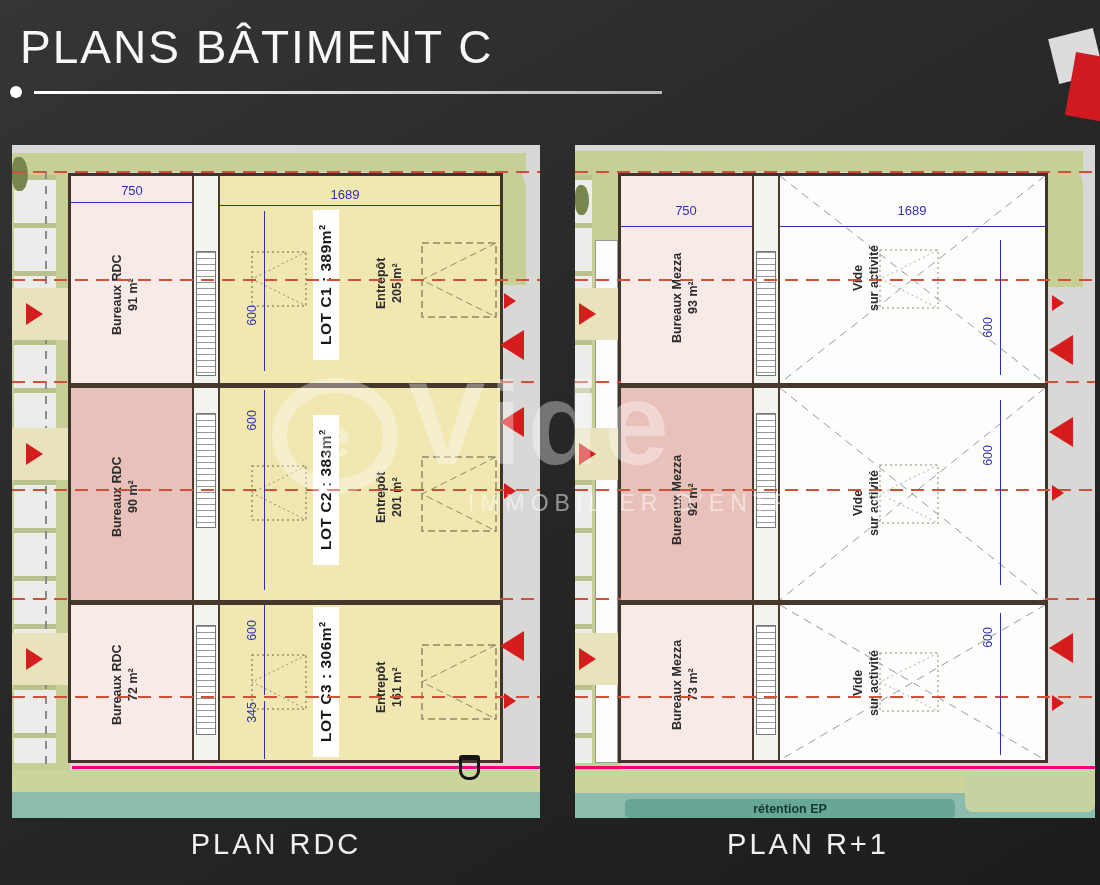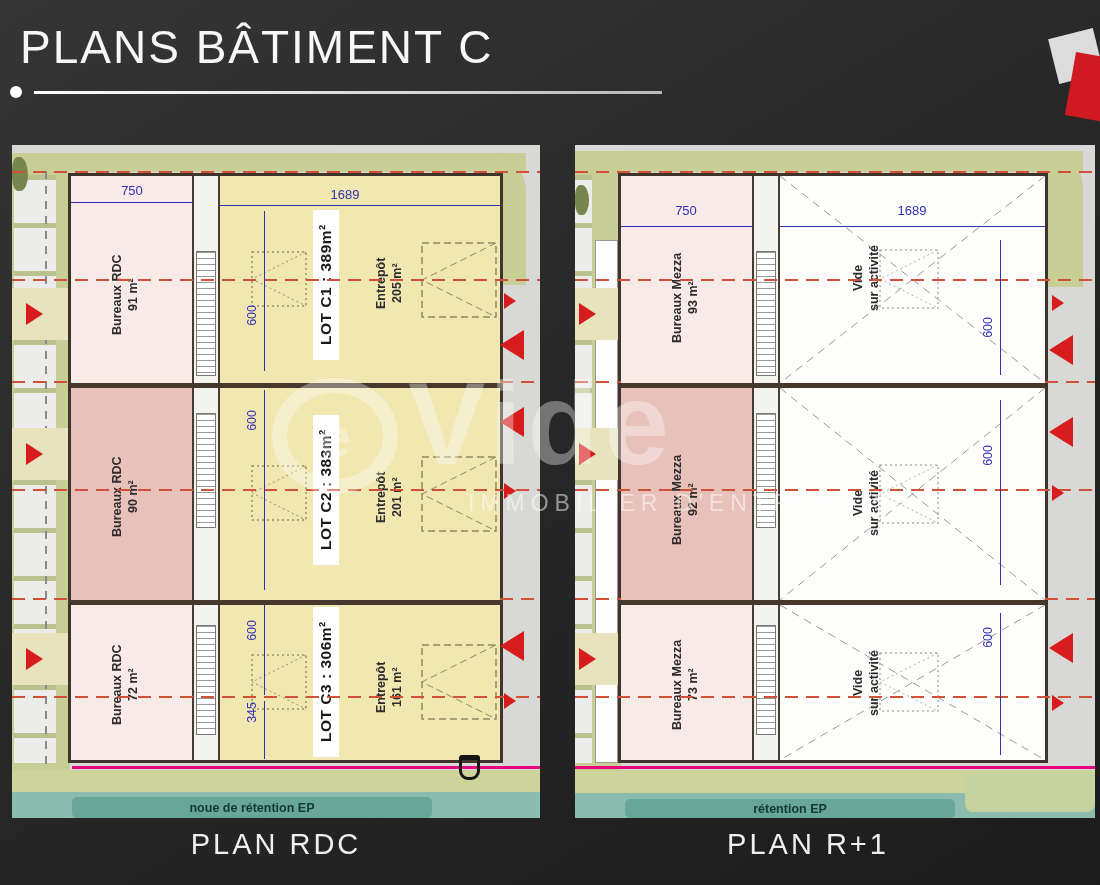--- a/index.html
+++ b/index.html
@@ -188,21 +188,20 @@
   <div class="tri-l" style="left:488px;top:185px"></div>
   <div class="tri-l" style="left:488px;top:262px"></div>
   <div class="tri-r sm" style="left:492px;top:338px"></div>
   <div class="tri-l" style="left:488px;top:486px"></div>
   <div class="tri-r sm" style="left:492px;top:548px"></div>
 
   <div class="magenta" style="left:60px;top:621px;width:468px"></div>
   <div class="hydrant" style="left:447px;top:610px"></div>
   <div class="band-green" style="left:0;top:625px;width:528px;height:22px"></div>
   <div class="band-teal" style="left:0;top:647px;width:528px;height:26px"></div>
-  <div class="band-teal-inner" style="left:60px;top:652px;width:360px;height:21px">noue de rétention EP</div>
 </div>
 
 <div class="panel" id="panel-r1">
 
   <div class="green" style="left:0;top:6px;width:508px;height:21px"></div>
   <div class="green" style="left:472px;top:6px;width:36px;height:136px;border-radius:0 38px 0 0"></div>
   <div class="green" style="left:0;top:6px;width:46px;height:634px"></div>
   <div class="bush" style="left:0;top:40px;width:14px;height:30px"></div>
   <div class="stalls" style="left:0;top:30px;width:17px;height:113px"></div>
   <div class="stalls" style="left:0;top:195px;width:17px;height:88px"></div>

